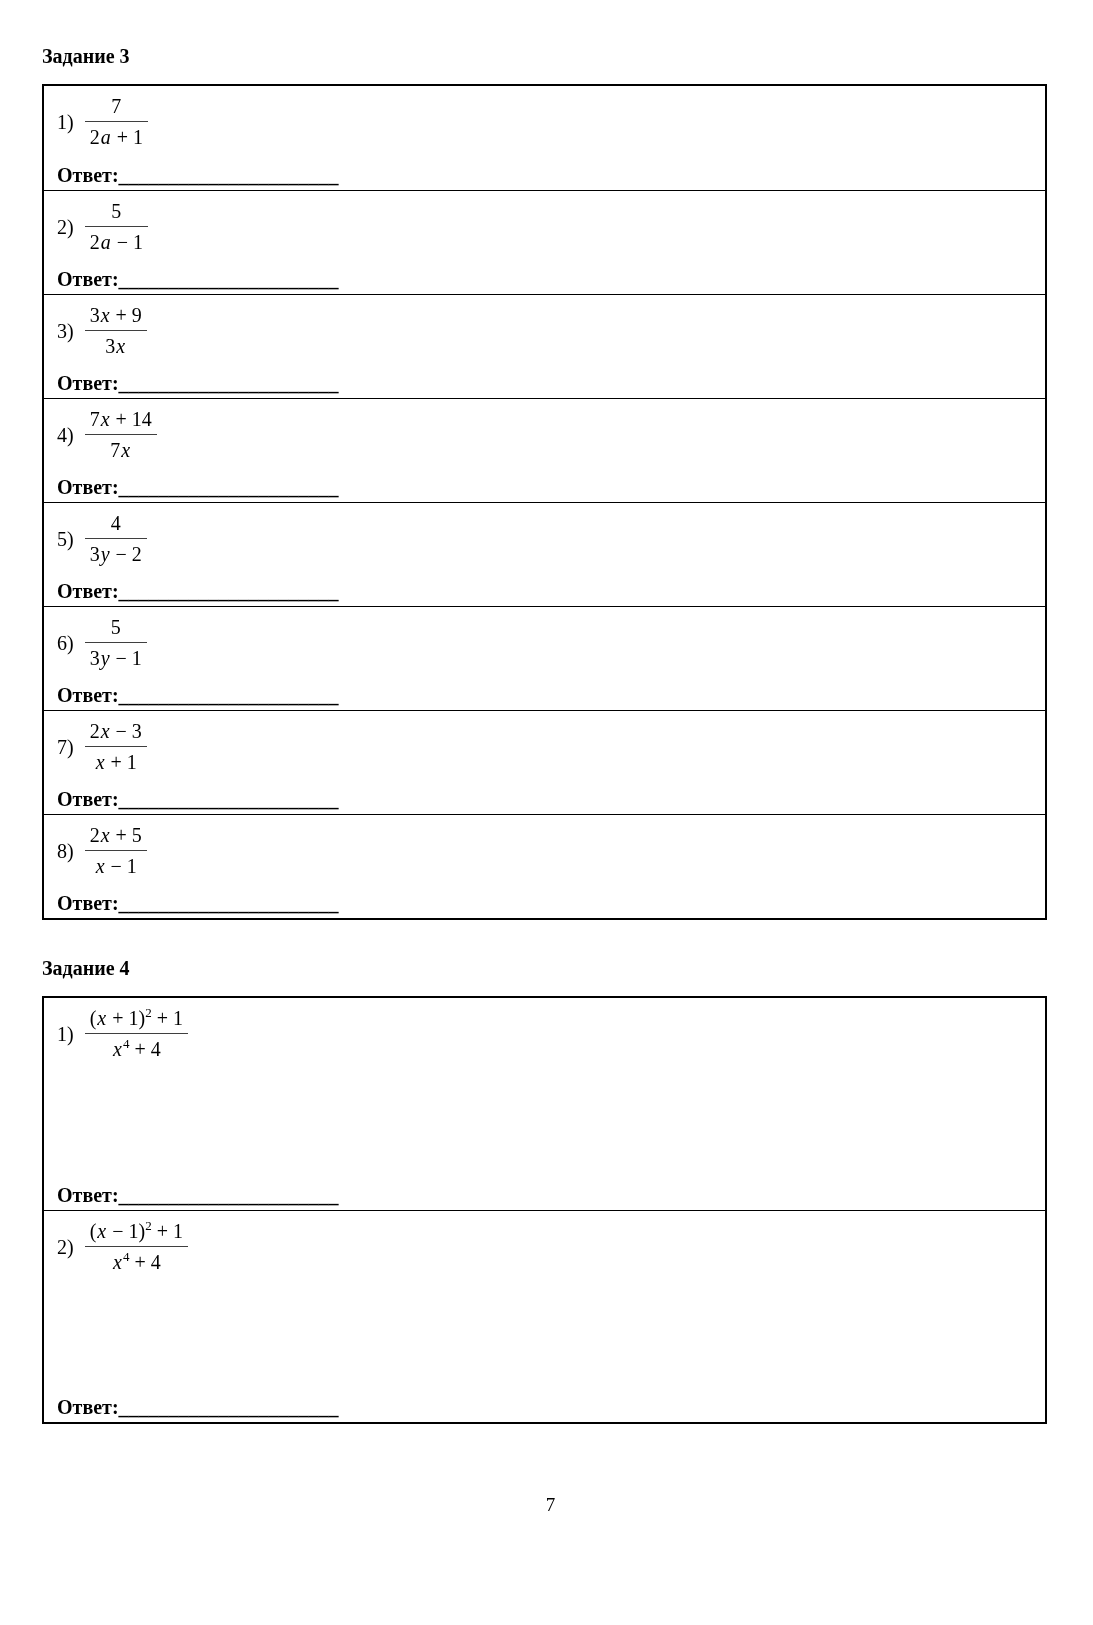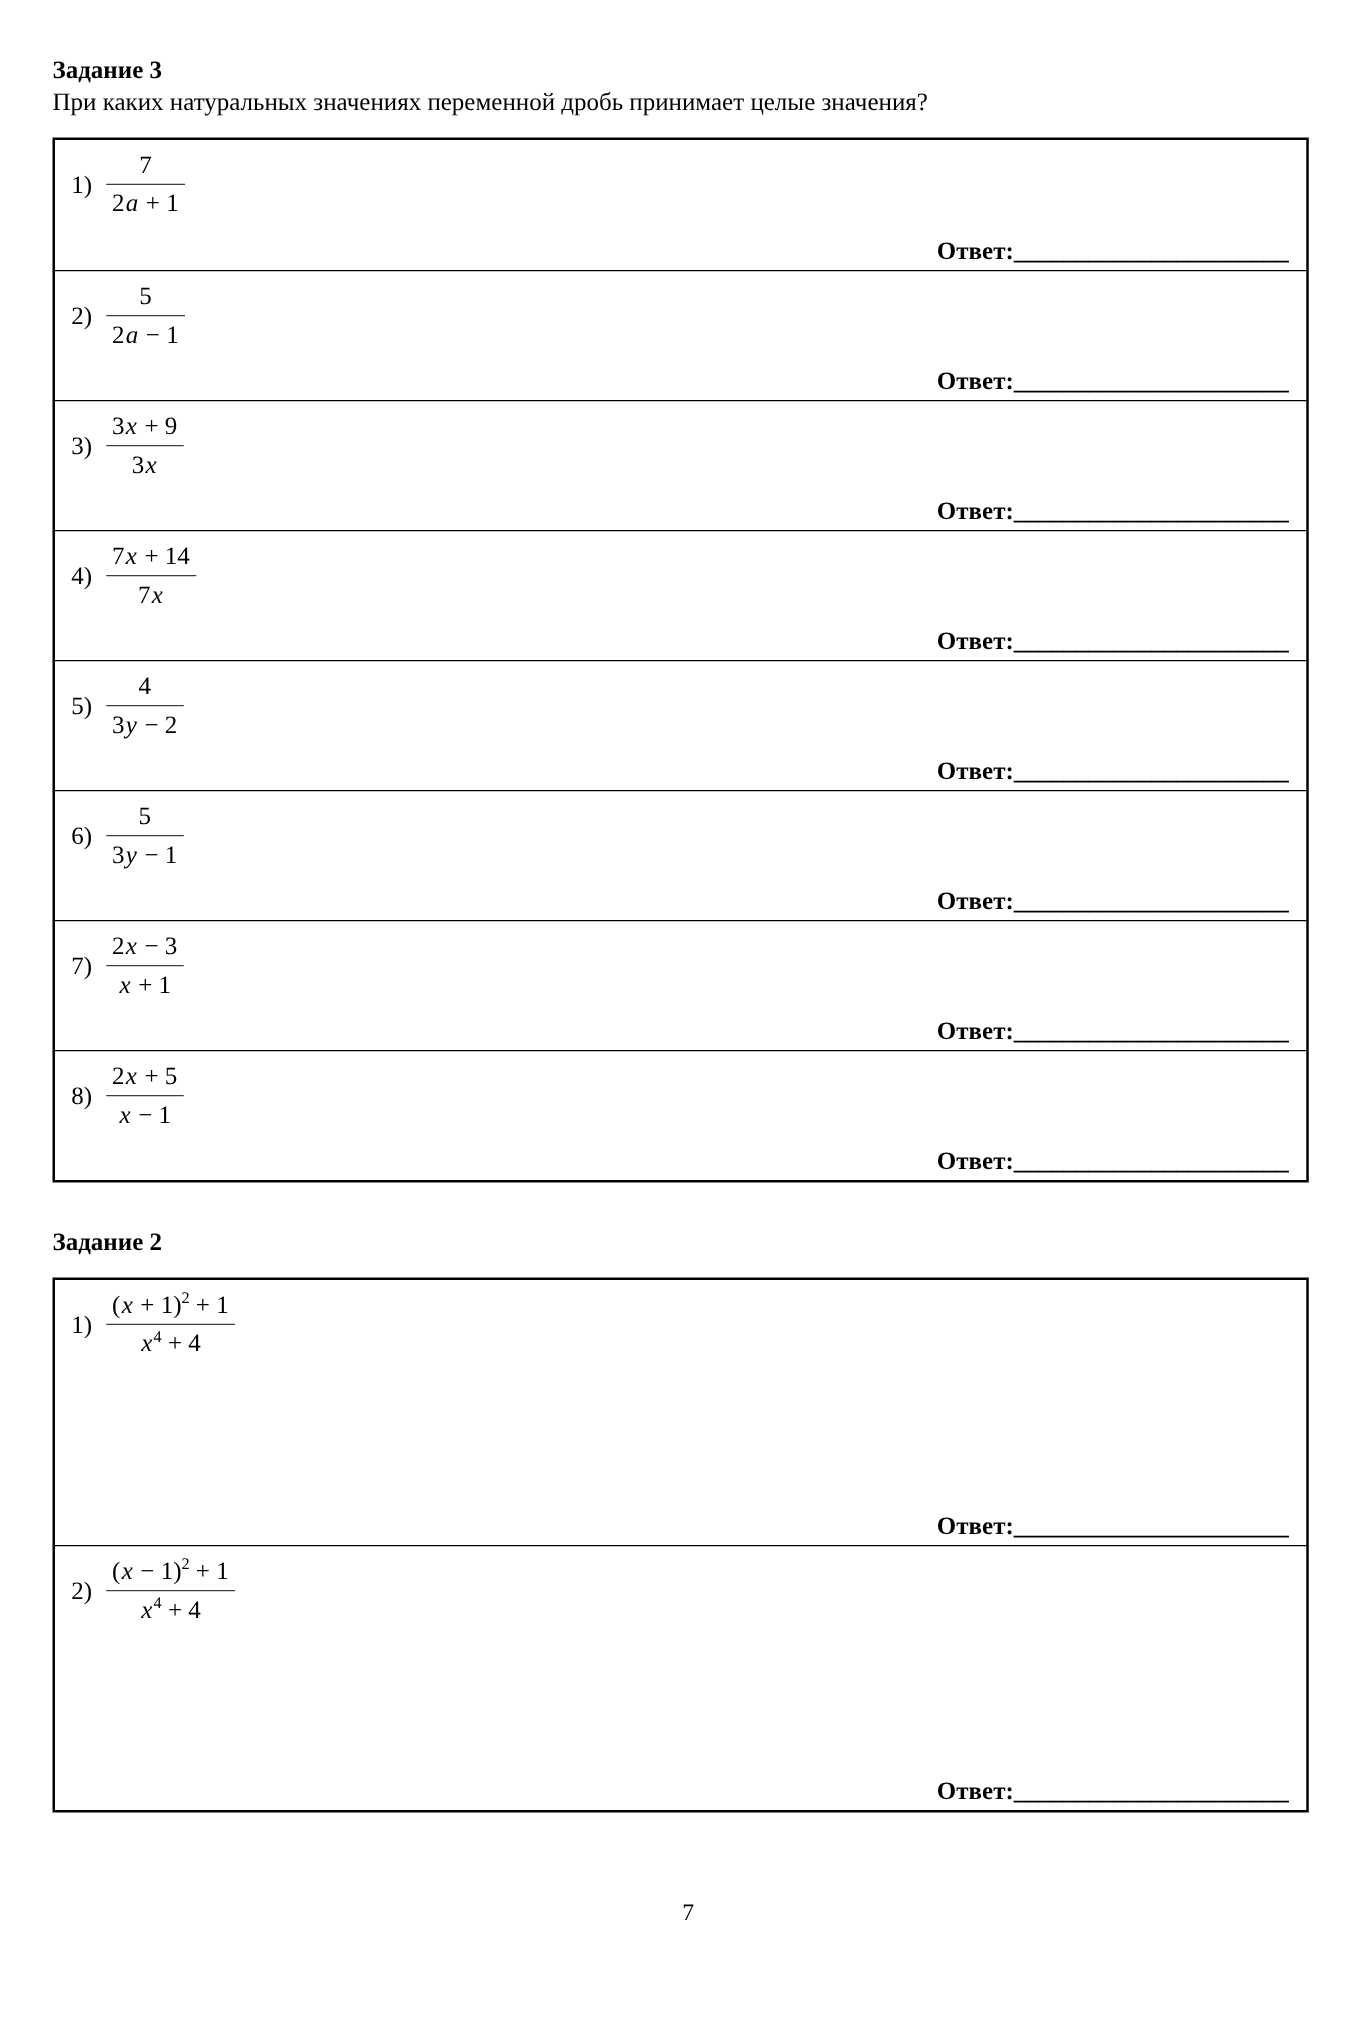--- a/index.html
+++ b/index.html
@@ -32,34 +32,33 @@
     display: flex; align-items: center; gap: 11px;
     font-size: 20px; line-height: 1.2;
   }
   .item-label { font-size: 20px; }
   .frac { display: inline-flex; flex-direction: column; text-align: center; }
   .frac .num { padding: 0 5px 3px 5px; border-bottom: 1.4px solid #3f3f3f; }
   .frac .den { padding: 3px 5px 0 5px; }
   .frac sup { font-size: 13px; line-height: 0; }
   .frac i { font-style: italic; padding: 0 1px; }
   .answer-row {
-    text-align: right; font-weight: bold; font-size: 20px; line-height: 1.15;
+    font-weight: bold; font-size: 20px; line-height: 1.15;
     white-space: nowrap;
   }
   .answer-line { font-weight: bold; }
   .page-number { text-align: center; margin-top: 70px; font-size: 19px; }
 </style>
 </head>
 <body>
 
 <div class="content">
 
   <div>
     <div class="task-title">Задание 3</div>
-    <div class="task-prompt">При каких натуральных значениях переменной дробь принимает целые значения?</div>
 
     <div class="sheet-table t3">
 
       <div class="cell">
         <div class="expr">
           <span class="item-label">1)</span>
           <span class="frac">
             <span class="num">7</span>
             <span class="den">2<i>a</i> + 1</span>
           </span>
@@ -140,21 +139,21 @@
             <span class="num">2<i>x</i> + 5</span>
             <span class="den"><i>x</i> − 1</span>
           </span>
         </div>
         <div class="answer-row"><span>Ответ:</span><span class="answer-line">______________________</span></div>
       </div>
     </div>
   </div>
 
   <div class="task4-block">
-    <div class="task-title">Задание 2</div>
+    <div class="task-title">Задание 4</div>
 
     <div class="sheet-table t4">
 
       <div class="cell">
         <div class="expr">
           <span class="item-label">1)</span>
           <span class="frac">
             <span class="num">(<i>x</i> + 1)<sup>2</sup> + 1</span>
             <span class="den"><i>x</i><sup>4</sup> + 4</span>
           </span>

